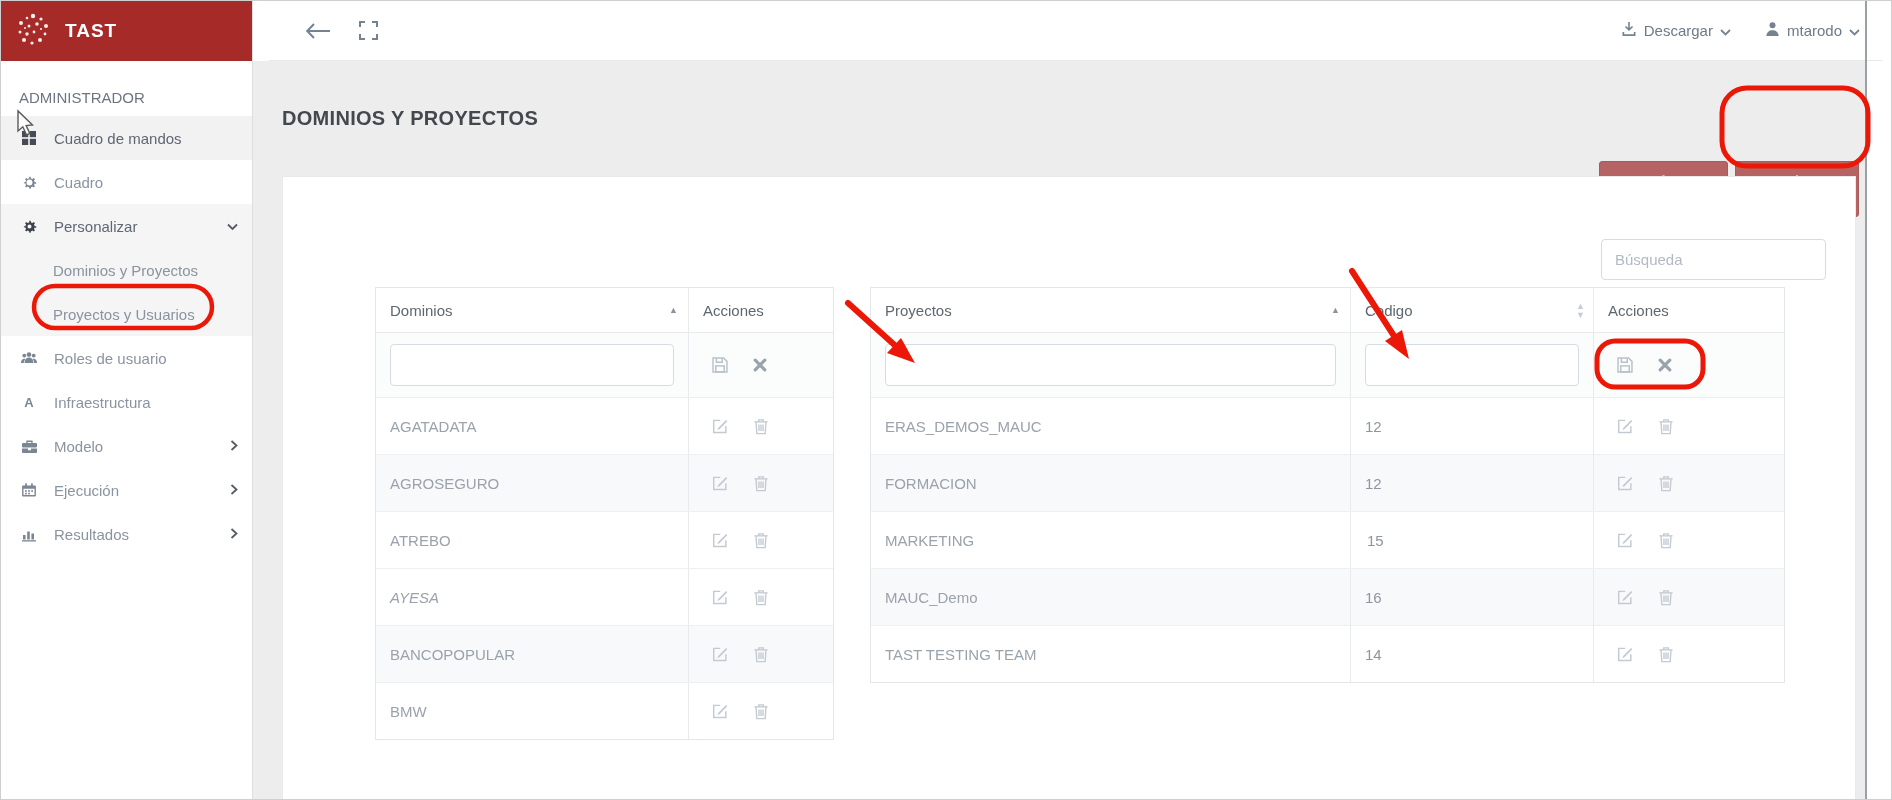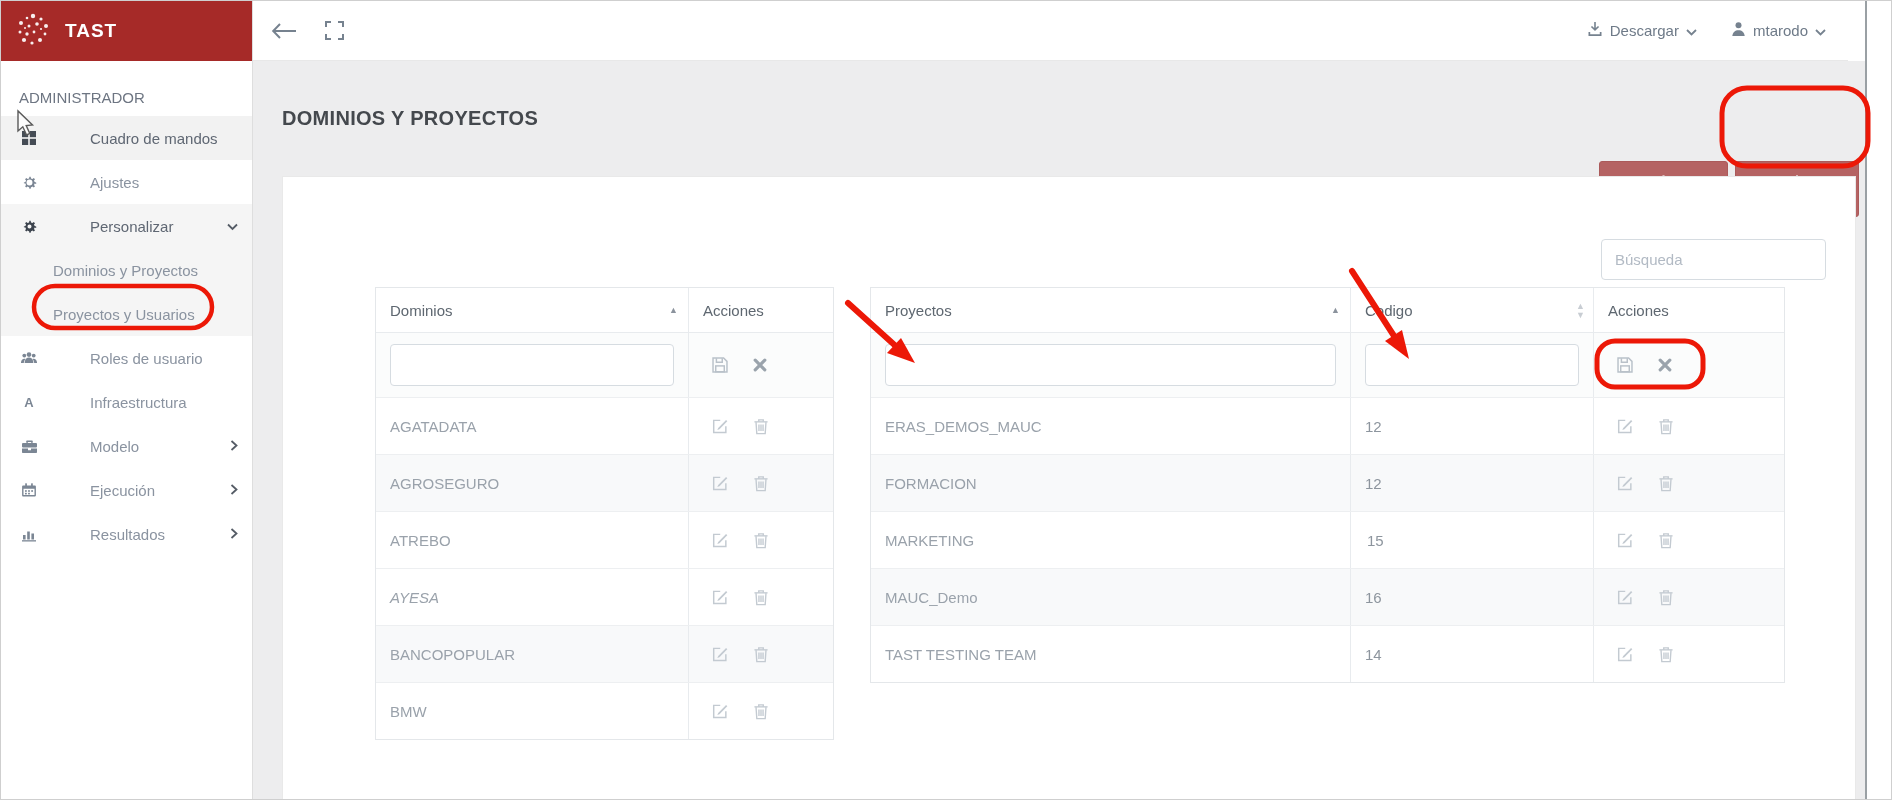--- a/index.html
+++ b/index.html
@@ -8,30 +8,30 @@
   .right-edge{position:absolute;left:1864px;top:0;width:2px;height:100%;background:#9aa0a4;z-index:6;}
 
   
   .sidebar{position:absolute;left:0;top:0;width:251px;height:100%;background:#fff;
            border-right:1px solid #dedede;z-index:4;}
   .logo{height:60px;background:var(--brand);display:flex;align-items:center;gap:13px;padding-left:13px;box-sizing:border-box;}
   .logo .brand-name{color:#fff;font-size:19px;font-weight:bold;letter-spacing:1px;}
   .side-section{margin:28px 0 10px 18px;font-size:15px;color:#6d7582;}
   .nav-item{height:44px;display:flex;align-items:center;padding:0 14px 0 18px;cursor:pointer;}
   .nav-item .nicon{width:20px;display:flex;justify-content:center;margin-right:15px;flex:none;}
-  .nav-item .nlabel{font-size:15px;color:#8a93a0;margin-left:36px;}
+  .nav-item .nlabel{font-size:15px;color:#8a93a0;}
   .nav-item.dark .nlabel{color:#5f6773;}
   .nav-item .spacer{flex:1;}
   .nav-item.active-bg{background:#f2f2f2;}
   .nav-group{background:#f5f5f5;}
   .nav-sub{height:44px;display:flex;align-items:center;padding-left:52px;cursor:pointer;}
   .nav-sub .nlabel{font-size:15px;color:#8a93a0;}
 
   
-  .topbar{position:absolute;left:234px;top:0;width:1613px;height:60px;background:#fff;
+  .topbar{position:absolute;left:268px;top:0;width:1613px;height:60px;background:#fff;
           border-bottom:1px solid #e8e8e8;display:flex;align-items:center;box-sizing:border-box;z-index:3;}
   .tb-left{display:flex;align-items:center;gap:28px;margin-left:36px;}
   .tb-right{margin-left:auto;display:flex;align-items:center;gap:34px;margin-right:22px;}
   .tb-menu{display:flex;align-items:center;gap:7px;cursor:pointer;color:#6e7a88;font-size:15px;}
 
   
   .main{position:absolute;left:251px;top:60px;width:1613px;height:740px;background:#ededee;}
   .page-title{position:absolute;left:30px;top:46px;font-size:20px;font-weight:600;
               color:#44484d;letter-spacing:.3px;}
   .btn-red{position:absolute;top:100px;height:56px;background:var(--btn);border:1px solid #ab5a5a;
@@ -119,21 +119,21 @@
         </span>
         <span class="nlabel">Cuadro de mandos</span>
       </div>
 
       <div class="nav-item">
         <span class="nicon">
           <svg width="17" height="17" viewBox="0 0 16 16" fill="#7b8694">
             <path d="M8 5.2A2.8 2.8 0 1 0 8 10.8 2.8 2.8 0 0 0 8 5.2Zm6.3 4.1-1.5-.3c-.1.5-.3 1-.6 1.4l1 1.2-1.2 1.2-1.2-1c-.4.3-.9.5-1.4.6l-.3 1.5H7.9l-.3-1.5c-.5-.1-1-.3-1.4-.6l-1.2 1-1.2-1.2 1-1.2c-.3-.4-.5-.9-.6-1.4l-1.5-.3V7.9l1.5-.3c.1-.5.3-1 .6-1.4l-1-1.2 1.2-1.2 1.2 1c.4-.3.9-.5 1.4-.6l.3-1.5h1.2l.3 1.5c.5.1 1 .3 1.4.6l1.2-1 1.2 1.2-1 1.2c.3.4.5.9.6 1.4l1.5.3Z"></path>
           </svg>
         </span>
-        <span class="nlabel">Ajustes</span>
+        <span class="nlabel">Cuadro</span>
       </div>
 
       <div class="nav-group">
         <div class="nav-item dark">
           <span class="nicon">
             <svg width="17" height="17" viewBox="0 0 16 16" fill="#3d444e">
               <path d="M8 6.1A1.9 1.9 0 1 0 8 9.9 1.9 1.9 0 0 0 8 6.1Zm6.3 3.2-1.5-.3c-.1.5-.3 1-.6 1.4l1 1.2-1.2 1.2-1.2-1c-.4.3-.9.5-1.4.6l-.3 1.5H7.9l-.3-1.5c-.5-.1-1-.3-1.4-.6l-1.2 1-1.2-1.2 1-1.2c-.3-.4-.5-.9-.6-1.4l-1.5-.3V7.9l1.5-.3c.1-.5.3-1 .6-1.4l-1-1.2 1.2-1.2 1.2 1c.4-.3.9-.5 1.4-.6l.3-1.5h1.2l.3 1.5c.5.1 1 .3 1.4.6l1.2-1 1.2 1.2-1 1.2c.3.4.5.9.6 1.4l1.5.3Z"></path>
             </svg>
           </span>
           <span class="nlabel">Personalizar</span>

